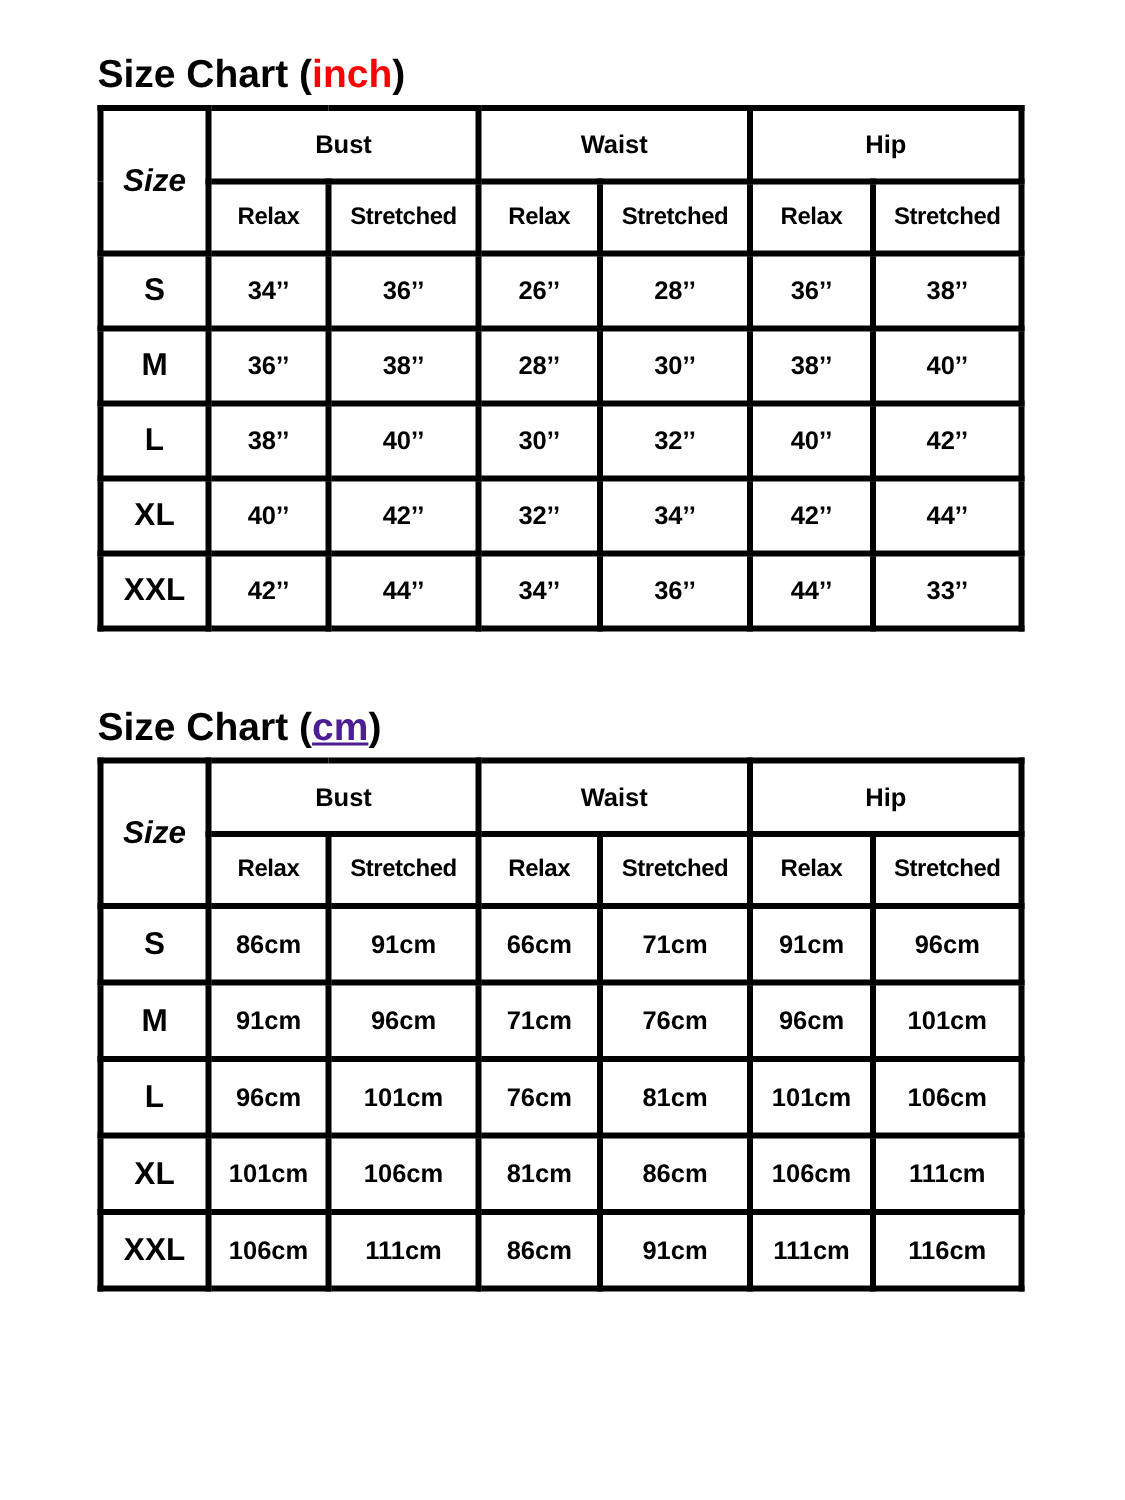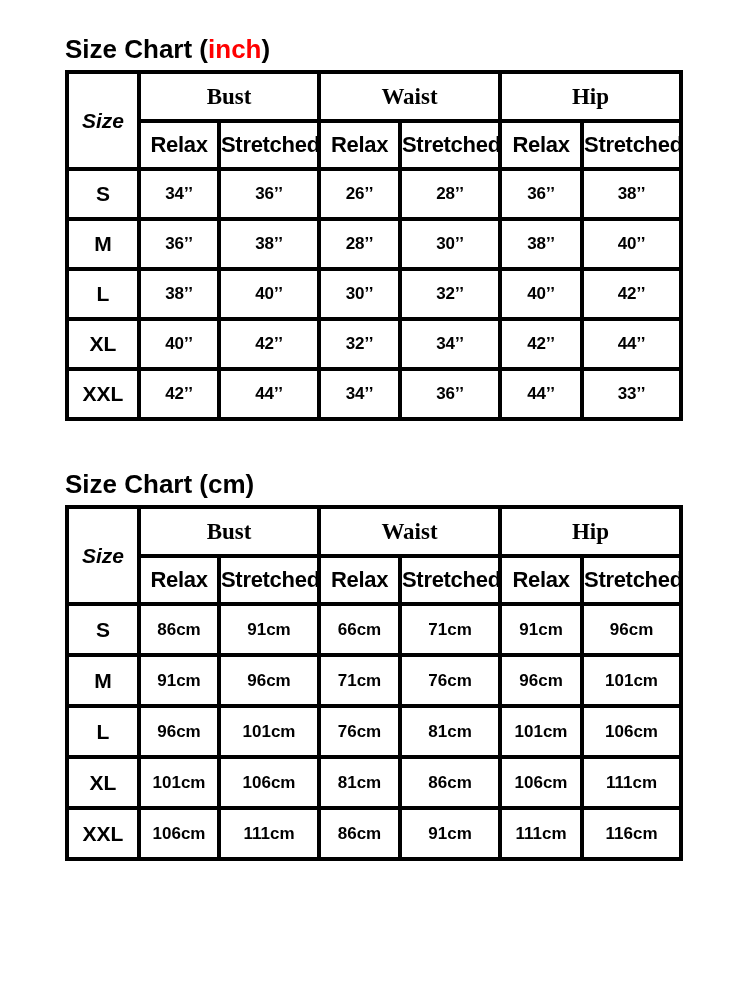--- a/index.html
+++ b/index.html
@@ -47,22 +47,22 @@
     background: #ffffff;
     overflow: hidden;
     white-space: nowrap;
   }
   tr.row-group { height: 49px; }
   tr.row-sub   { height: 48px; }
   .t1 tr.row-data { height: 50px; }
   .t2 tr.row-data { height: 51px; }
 
   td.size-head { font-size: 21px; font-style: italic; }
-  td.group     { font-size: 23px; font-family: Liberation Serif, serif; }
-  td.sub       { font-size: 22px; letter-spacing: -0.3px; }
+  td.group     { font-size: 17px; }
+  td.sub       { font-size: 16px; letter-spacing: -0.3px; }
   td.size-cell { font-size: 21px; }
   td.val       { font-size: 17px; }
 
   .note {
     position: absolute;
     left: 66px;
     top: 899px;
     width: 630px;
     font-size: 15px;
     font-weight: bold;
@@ -146,21 +146,21 @@
         <td class="val">44’’</td>
         <td class="val">34’’</td>
         <td class="val">36’’</td>
         <td class="val">44’’</td>
         <td class="val">33’’</td>
       </tr>
     </tbody>
   </table>
 
   <div class="chart-title title-cm">
-    <span>Size Chart (</span><span class="unit" style="color: #000000;">cm</span><span>)</span>
+    <span>Size Chart (</span><span class="unit" style="color: #4c1d95; text-decoration: underline;">cm</span><span>)</span>
   </div>
 
   <table class="size-table t2">
     <colgroup>
       <col style="width:72px">
         <col style="width:80px">
         <col style="width:100px">
       <col style="width:81px">
         <col style="width:100px">
         <col style="width:82px">

